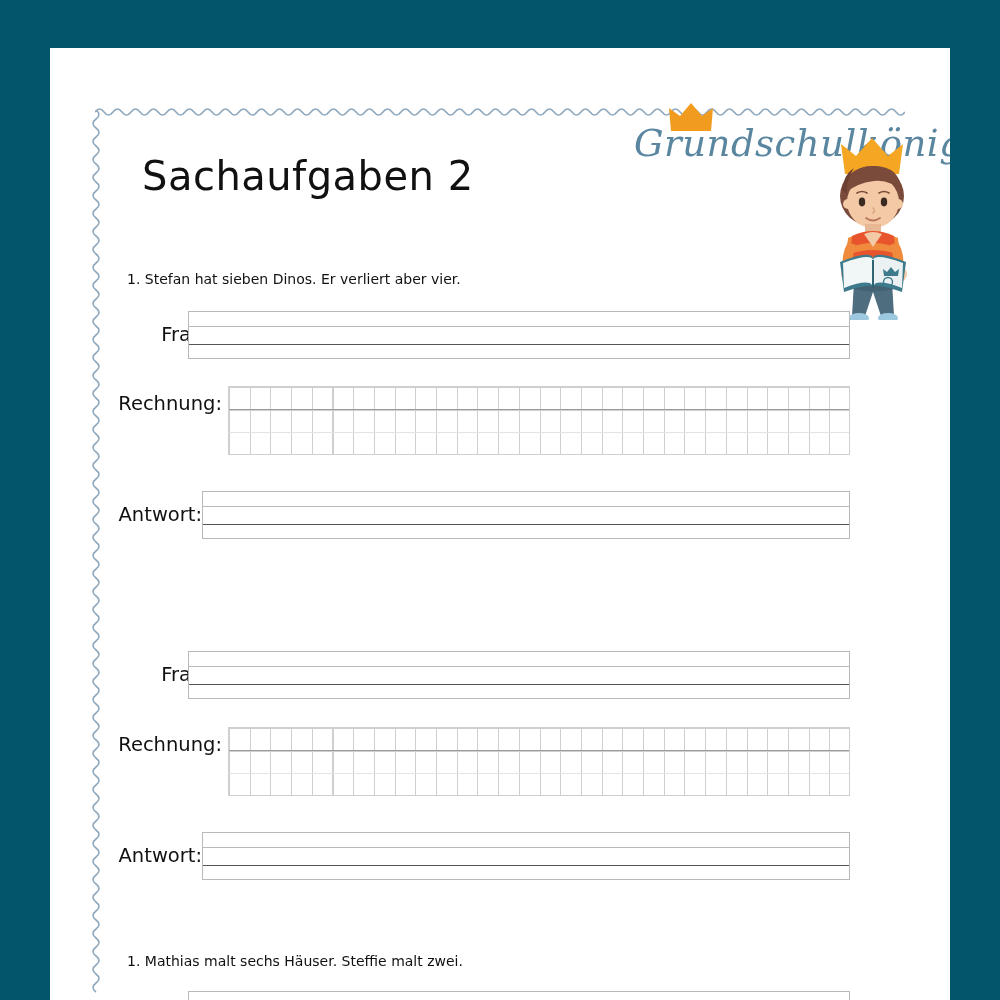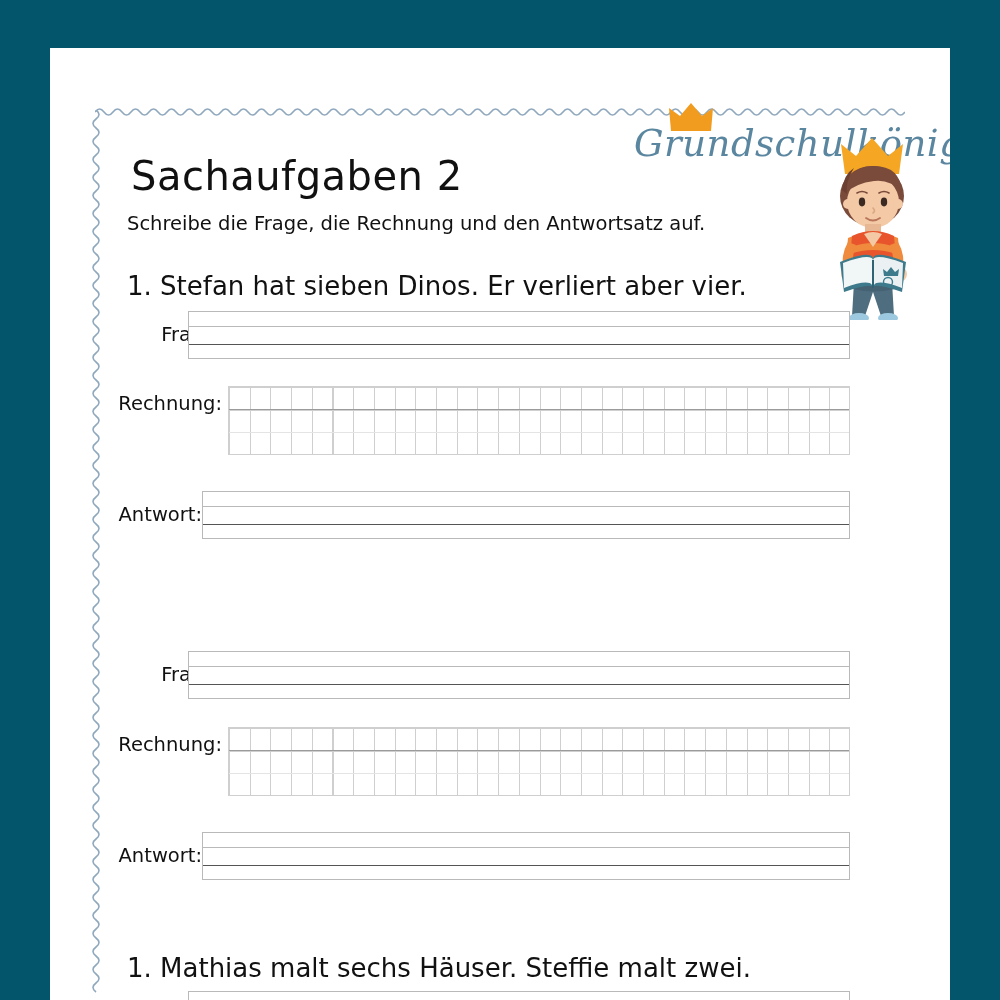--- a/index.html
+++ b/index.html
@@ -59,21 +59,21 @@
     position: absolute;
     left: 762px;
     top: 82px;
     width: 122px;
     height: 190px;
   }
 
   
   #title {
     position: absolute;
-    left: 81px;
+    left: 92px;
     top: 105px;
     font-family: "DejaVu Sans", sans-serif;
     font-size: 40px;
     font-weight: 400;
     color: #111111;
     letter-spacing: 0.5px;
     white-space: nowrap;
   }
   #subtitle {
     position: absolute;
@@ -81,21 +81,21 @@
     top: 164px;
     font-size: 19.5px;
     color: #111111;
     white-space: nowrap;
   }
 
   
   .task-text {
     position: absolute;
     left: 77px;
-    font-size: 26px;
+    font-size: 14px;
     color: #111111;
     white-space: nowrap;
   }
 
   .row-label {
     position: absolute;
     font-size: 19.5px;
     color: #111111;
     text-align: right;
     white-space: nowrap;
@@ -209,21 +209,20 @@
     <path d="M28 132 q30 -12 33 -4 q3 -8 33 4 l-4 30 q-29 -10 -29 -4 q0 -6 -29 4 Z" fill="#3d7b8c"></path>
     <path d="M31 133 q28 -10 30 -3 l-1 25 q-4 -6 -28 3 Z" fill="#ffffff" opacity="0.93"></path>
     <path d="M91 133 q-28 -10 -30 -3 l1 25 q4 -6 28 3 Z" fill="#f4f8f9" opacity="0.95"></path>
     <path d="M61 130 l0 28" stroke="#2f6374" stroke-width="2" fill="none"></path>
 
     <path d="M72 146 l-1 -7 l4 3 l4 -5 l4 5 l4 -3 l-1 7 Z" fill="#3d7b8c"></path>
     <circle cx="76" cy="152" r="4.5" fill="none" stroke="#3d7b8c" stroke-width="1.4"></circle>
   </svg>
 
   <div id="title">Sachaufgaben 2</div>
-  <div id="subtitle">Schreibe die Frage, die Rechnung und den Antwortsatz auf.</div>
 
   <div class="task-text" style="top:223px;">1. Stefan hat sieben Dinos. Er verliert aber vier.</div>
 
   <div class="row-label" style="left:38px; top:275px; width:134px;">Frage:</div>
   <div class="lined-box" style="left:138px; top:263px; width:662px; height:48px;">
     <div class="rule thin" style="top:14px;"></div>
     <div class="rule bold" style="top:32px;"></div>
   </div>
 
   <div class="row-label" style="left:38px; top:344px; width:134px;">Rechnung:</div>

